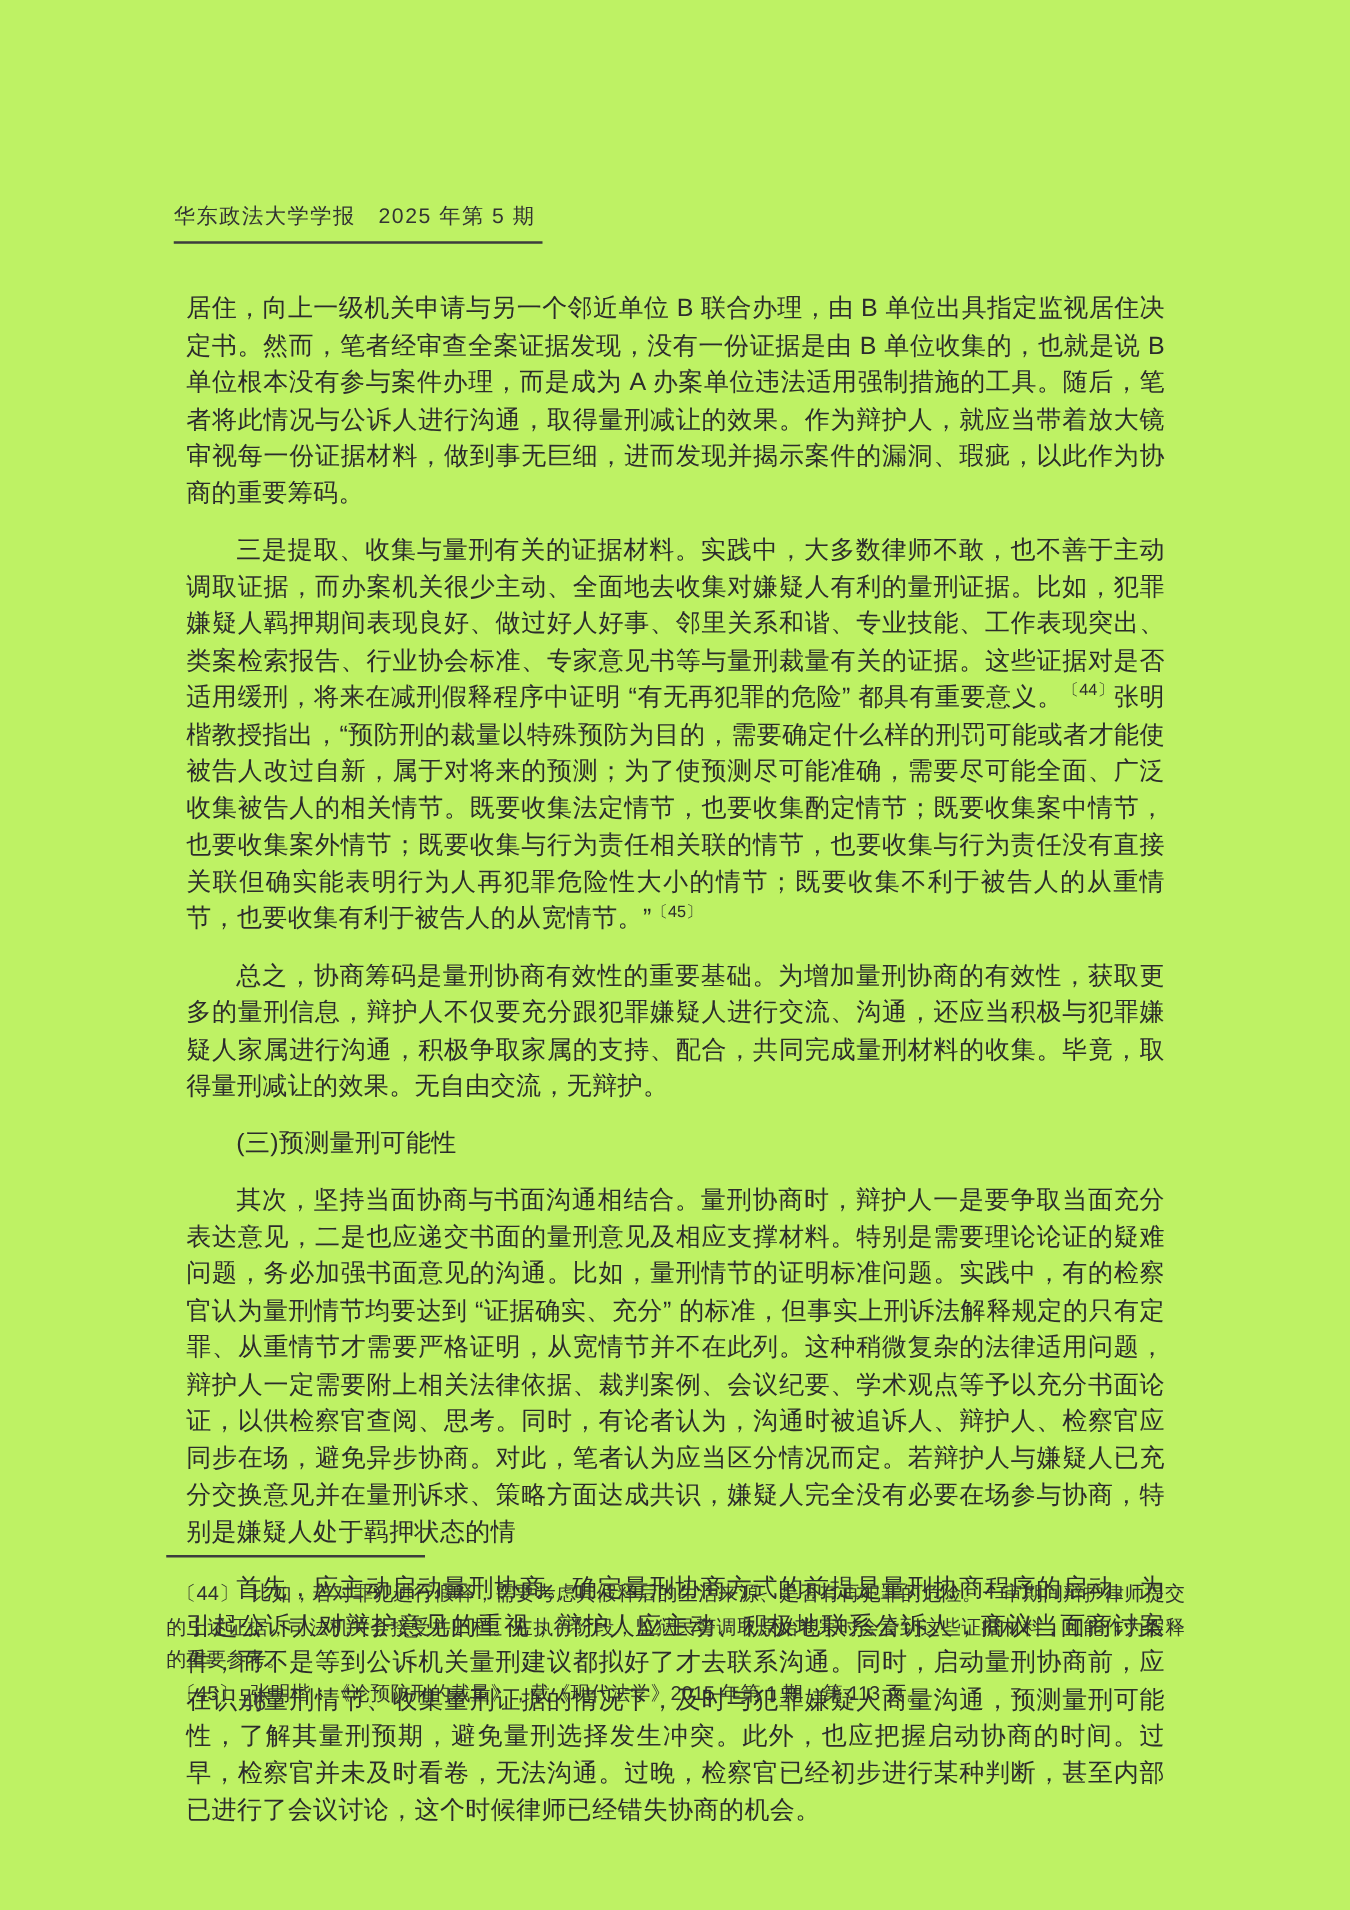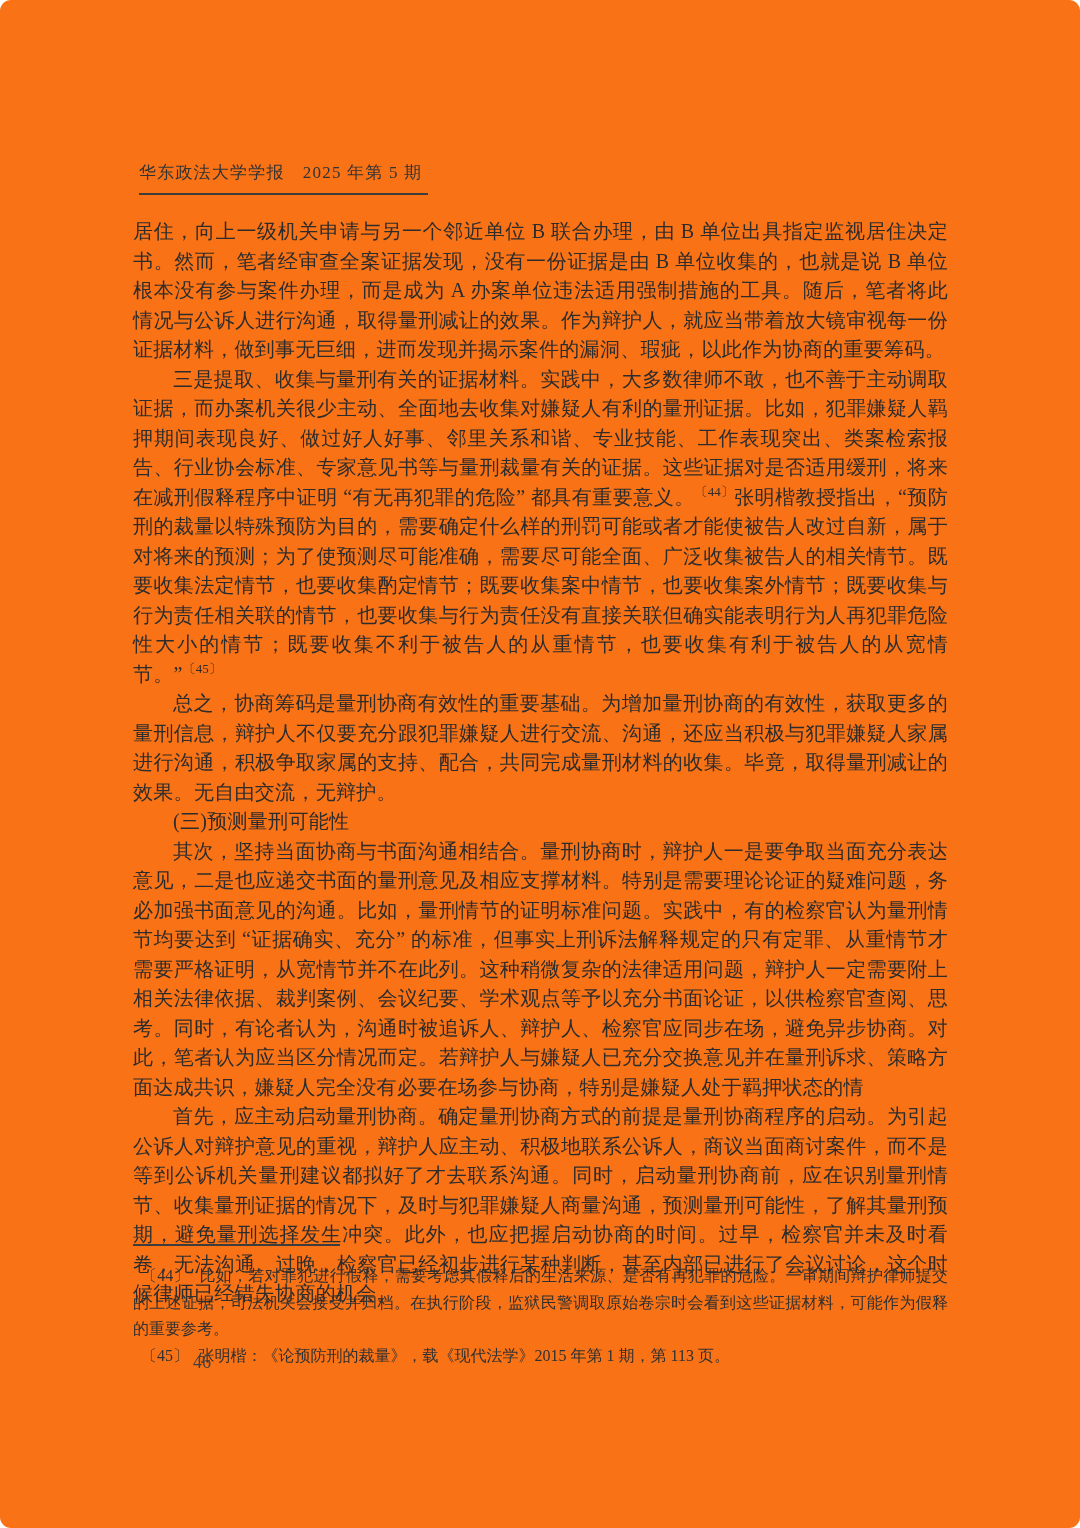--- a/index.html
+++ b/index.html
@@ -4,25 +4,24 @@
 <style>
   html, body {
     margin: 0;
     padding: 0;
     background: #ffffff;
   }
   .page {
     position: relative;
     width: 1080px;
     height: 1528px;
-    background: #f97316;
-    font-family: Liberation Serif, serif;
+    background: #bef264;
+    font-family: Liberation Sans, sans-serif;
     color: #2e2e2e;
     overflow: hidden;
-    border-radius: 11px;
   }
   .journal-header {
     position: absolute;
     left: 139px;
     top: 161px;
     font-size: 17px;
     letter-spacing: 1.2px;
     color: #333333;
     border-bottom: 2px solid #3d3d3d;
     padding: 0 6px 9px 0;
@@ -34,21 +33,21 @@
     top: 217px;
     width: 815px;
     font-size: 20px;
     line-height: 29.5px;
     text-align: justify;
     text-justify: inter-ideograph;
     letter-spacing: 0.3px;
     color: #2c2c2c;
   }
   .article-body p {
-    margin: 0;
+    margin: 16px;
     text-indent: 2em;
   }
   .article-body p.continuation {
     text-indent: 0;
   }
   .fn-ref {
     font-size: 13px;
     vertical-align: super;
     line-height: 0;
     letter-spacing: 0;

